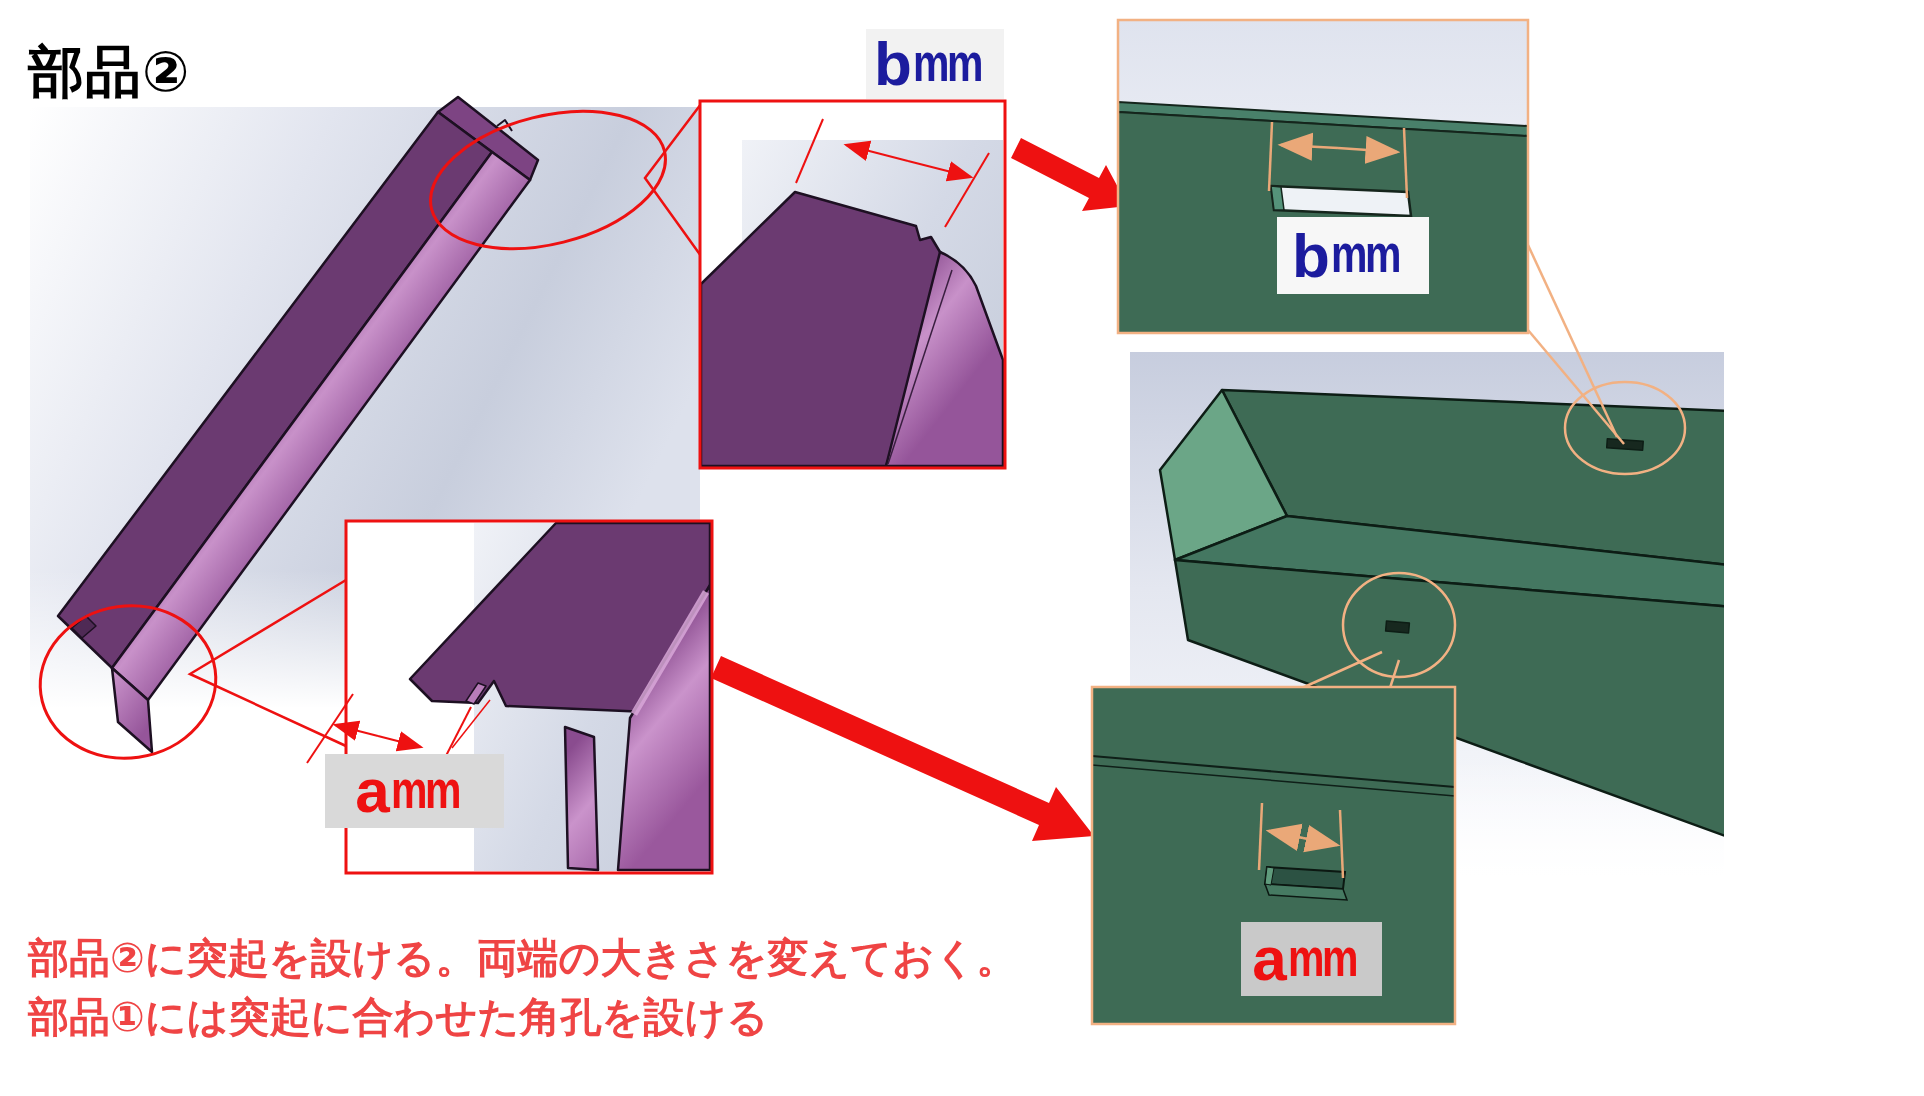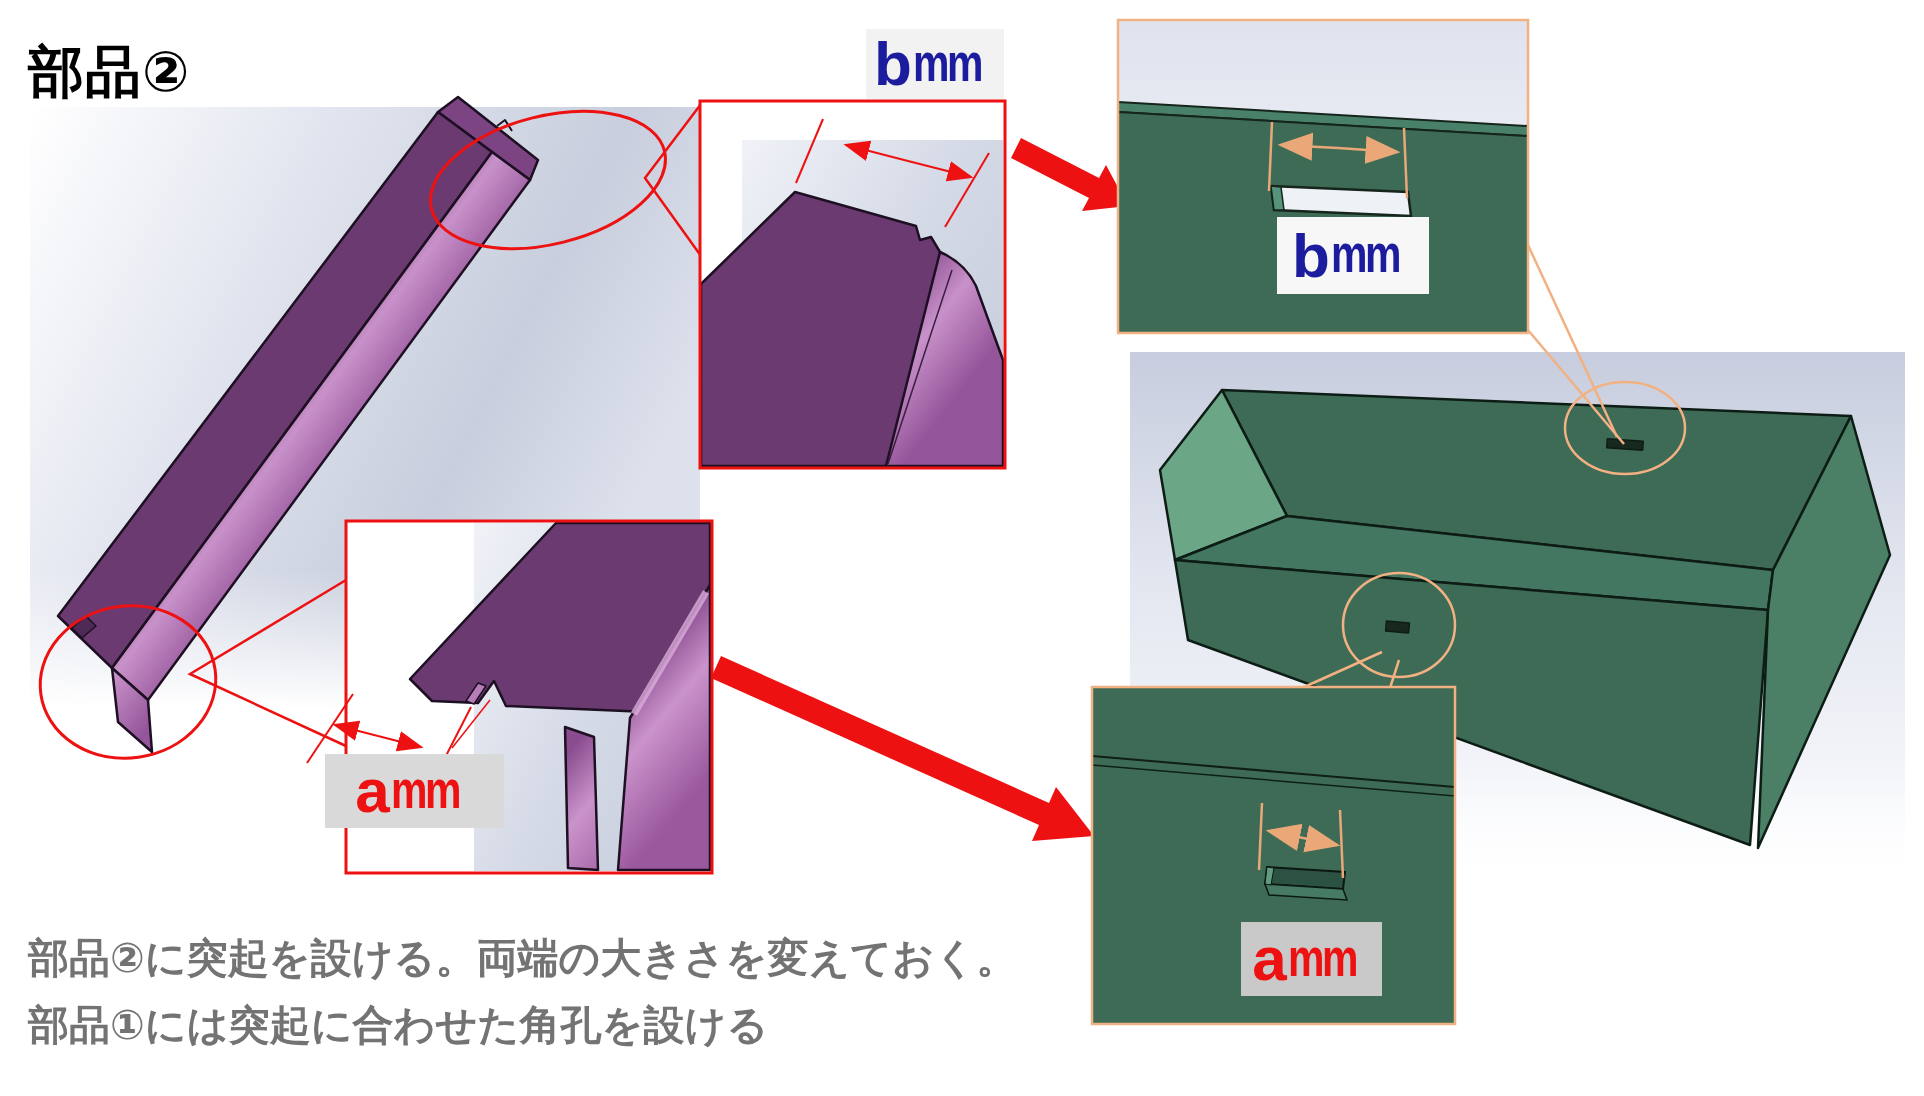--- a/index.html
+++ b/index.html
@@ -1,30 +1,30 @@
 <!DOCTYPE html>
 <html><head>
 <meta charset="utf-8">
 <style>
   html,body{margin:0;padding:0;background:#fff;}
   #slide{
     position:relative;
-    width:1924px;height:1096px;
+    width:1724px;height:1096px;
     background:#ffffff;
     overflow:hidden;
     font-family:"Liberation Sans","DejaVu Sans",sans-serif;
   }
   #base-svg{position:absolute;left:0;top:0;}
   .abs{position:absolute;}
   .part-title{
     font-size:56px;font-weight:900;color:#000;
     letter-spacing:1px;line-height:1;white-space:nowrap;
   }
   .caption-line{
-    font-size:41px;font-weight:800;color:#737373;
+    font-size:41px;font-weight:800;color:#ef4444;
     line-height:1;white-space:nowrap;letter-spacing:0px;
   }
   .dim-label{
     display:flex;align-items:center;justify-content:center;
     line-height:1;white-space:nowrap;
   }
   .dim-letter{font-size:62px;font-weight:800;line-height:.9;}
   .dim-mm{
     font-size:50px;font-weight:800;line-height:.9;
     display:inline-block;transform:scale(.82,1.08);transform-origin:left bottom;
@@ -226,15 +226,15 @@
     <span class="dim-letter redtxt">a</span>
       <span class="dim-mm redtxt">mm</span>
   </div>
 
   <div class="abs dim-label bg-gray2" style="left:1241px;top:922px;width:141px;height:74px;">
     <span class="dim-letter redtxt">a</span>
       <span class="dim-mm redtxt">mm</span>
   </div>
 
   <div class="abs caption-line" style="left:28px;top:938px;">部品②に突起を設ける。両端の大きさを変えておく。</div>
-  <div class="abs caption-line" style="left:28px;top:997px;margin-top:8px;">部品①には突起に合わせた角孔を設ける</div>
+  <div class="abs caption-line" style="left:28px;top:997px;">部品①には突起に合わせた角孔を設ける</div>
 
 </div>
 
 </body></html>

